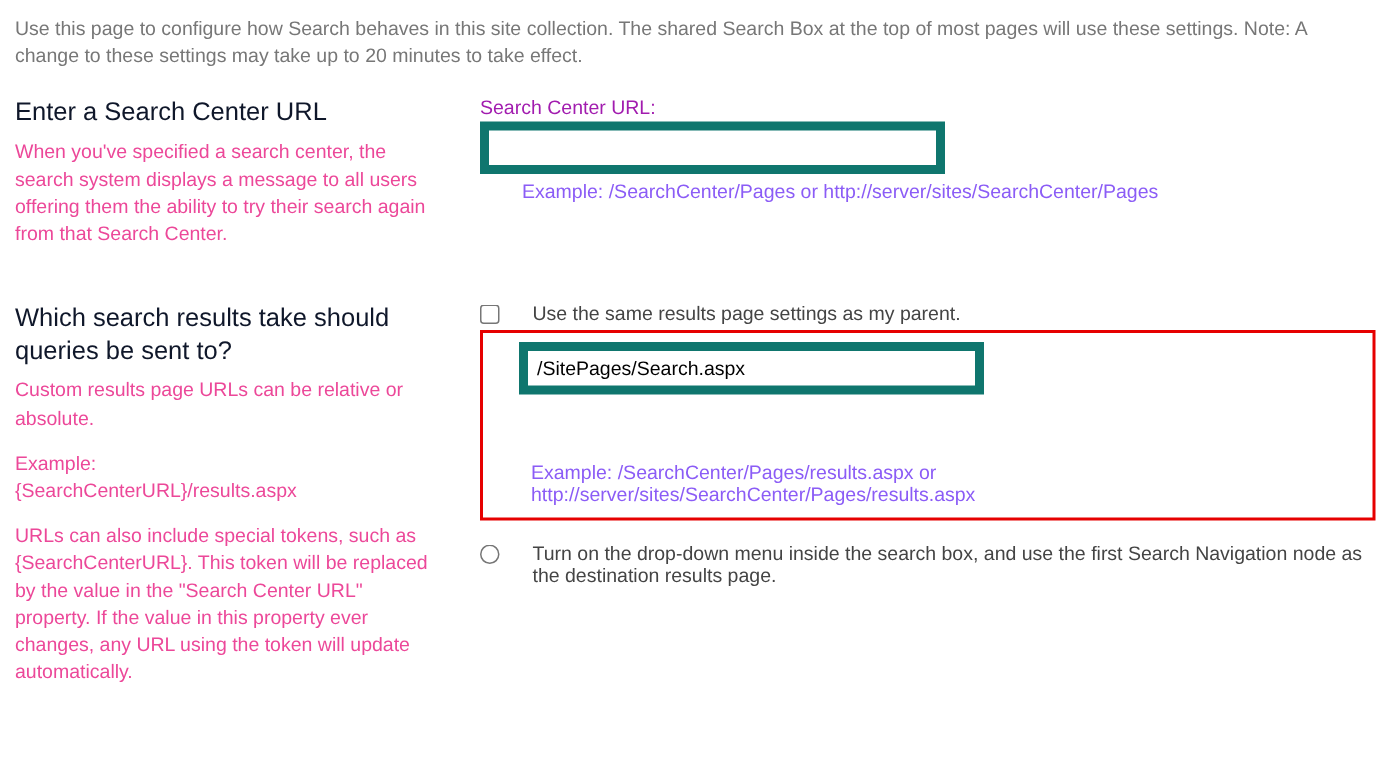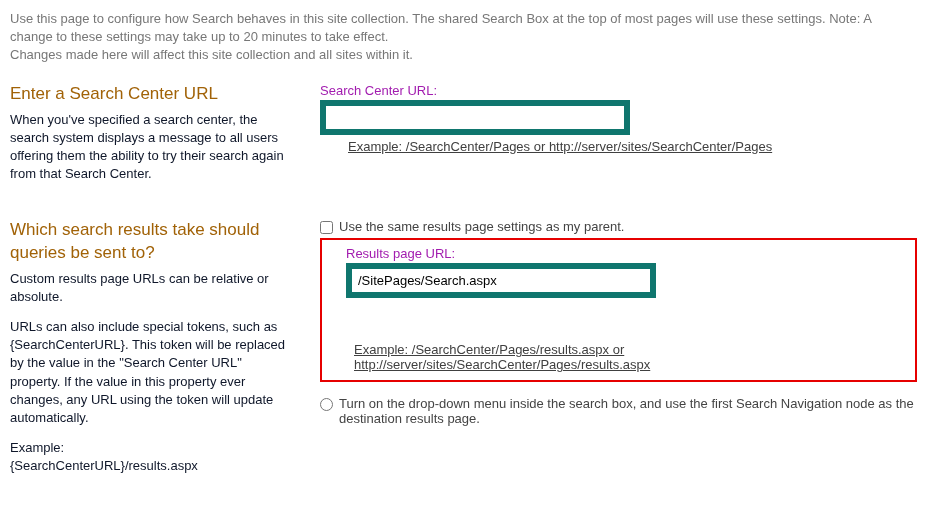--- a/index.html
+++ b/index.html
@@ -11,88 +11,87 @@
       color: #444;
       width: 927px;
       background: #fff;
     }
     .intro { color: #777; line-height: 1.4; margin-bottom: 18px; }
     .section { display: flex; margin-bottom: 24px; }
     .left-col { width: 310px; padding-right: 30px; }
     .right-col { flex: 1; }
     h2 {
       font-size: 17px;
-      color: #a16207;
+      color: #0f172a;
       font-weight: 400;
       margin: 0 0 6px 0;
       line-height: 1.3;
     }
-    .desc { color: #0f172a; line-height: 1.4; margin-bottom: 12px; }
+    .desc { color: #ec4899; line-height: 1.4; margin-bottom: 12px; }
     label.field-label { display: block; margin-bottom: 2px; color: #a21caf; }
     input[type="text"] {
       font-family: inherit;
       font-size: 13px;
       padding: 4px 6px;
       border: 6px solid #0f766e;
       width: 310px;
     }
-    .example { color: #404040; margin-top: 4px; text-decoration: underline; }
+    .example { color: #8b5cf6; margin-top: 4px; }
     .example-indent { margin-left: 28px; }
     .checkbox-row, .radio-row {
       display: flex;
       align-items: flex-start;
       margin-bottom: 4px;
+      gap: 16px;
     }
     .checkbox-row input, .radio-row input { margin: 2px 6px 0 0; }
     .highlight-box {
       border: 2px solid #e60000;
       padding: 6px 8px 8px 4px;
       margin-bottom: 14px;
     }
     .sub-indent { margin-left: 20px; }
   </style>
 </head>
 <body>
 
 <div class="intro">
   <div>Use this page to configure how Search behaves in this site collection. The shared Search Box at the top of most pages will use these settings. Note: A change to these settings may take up to 20 minutes to take effect.</div>
-  <div>Changes made here will affect this site collection and all sites within it.</div>
 </div>
 
 <div class="section">
   <div class="left-col">
     <h2>Enter a Search Center URL</h2>
     <div class="desc">When you've specified a search center, the search system displays a message to all users offering them the ability to try their search again from that Search Center.</div>
   </div>
   <div class="right-col">
     <label class="field-label">Search Center URL:</label>
     <input type="text" value="" style="">
     <div class="example example-indent">Example: /SearchCenter/Pages or http://server/sites/SearchCenter/Pages</div>
   </div>
 </div>
 
 <div class="section">
   <div class="left-col">
     <h2>Which search results take should queries be sent to?</h2>
     <div class="desc">Custom results page URLs can be relative or absolute.</div>
-    <div class="desc">URLs can also include special tokens, such as {SearchCenterURL}. This token will be replaced by the value in the "Search Center URL" property. If the value in this property ever changes, any URL using the token will update automatically.</div>
     <div class="desc">
       <span>Example:</span><br>
       <span>{SearchCenterURL}/results.aspx</span>
     </div>
+    <div class="desc">URLs can also include special tokens, such as {SearchCenterURL}. This token will be replaced by the value in the "Search Center URL" property. If the value in this property ever changes, any URL using the token will update automatically.</div>
   </div>
   <div class="right-col">
     <div class="checkbox-row">
       <input type="checkbox" style="">
       <span>Use the same results page settings as my parent.</span>
     </div>
 
     <div class="highlight-box">
       <div class="sub-indent">
-        <label class="field-label">Results page URL:</label>
         <input type="text" value="/SitePages/Search.aspx" style="">
         <div class="example" style="margin-left:8px;margin-top:44px;">Example: /SearchCenter/Pages/results.aspx or http://server/sites/SearchCenter/Pages/results.aspx</div>
       </div>
     </div>
 
     <div class="radio-row">
       <input type="radio" name="resultspage" style="">
       <span>Turn on the drop-down menu inside the search box, and use the first Search Navigation node as the destination results page.</span>
     </div>
   </div>

